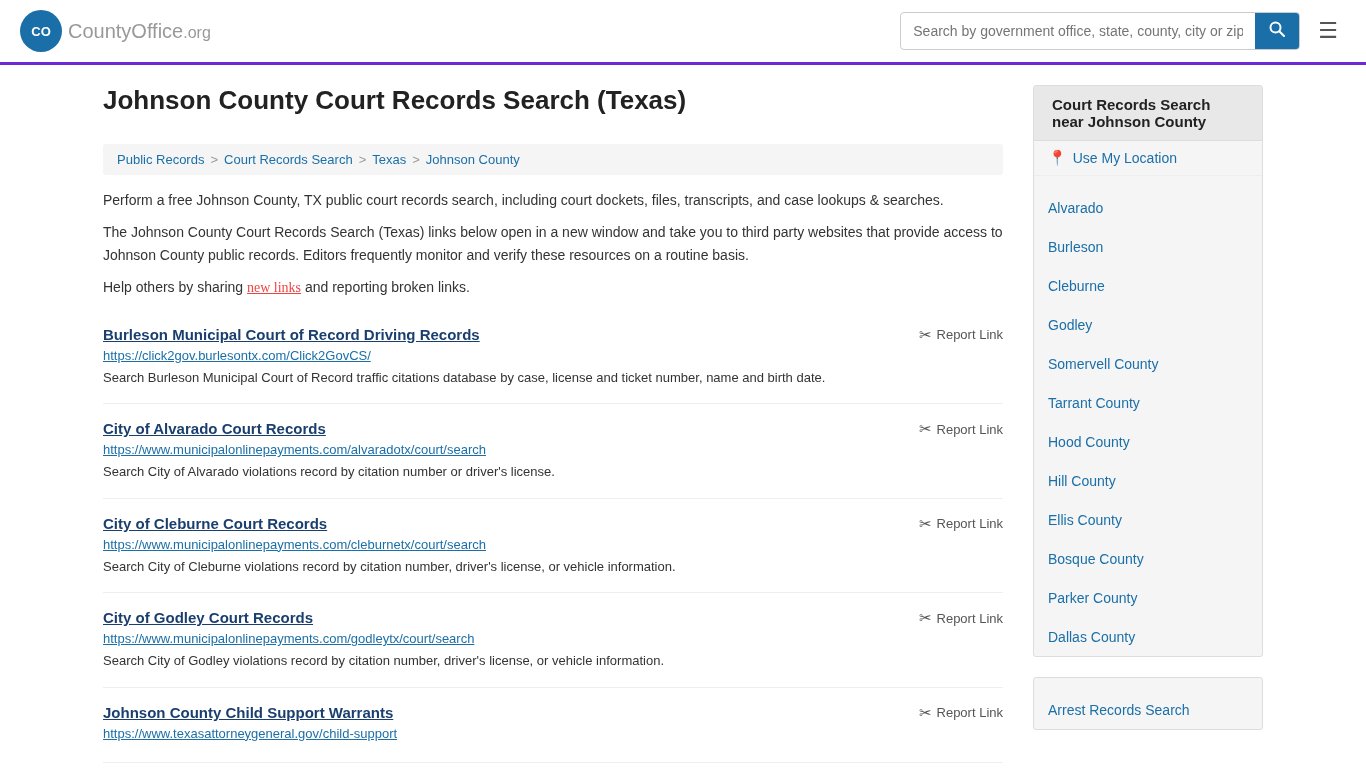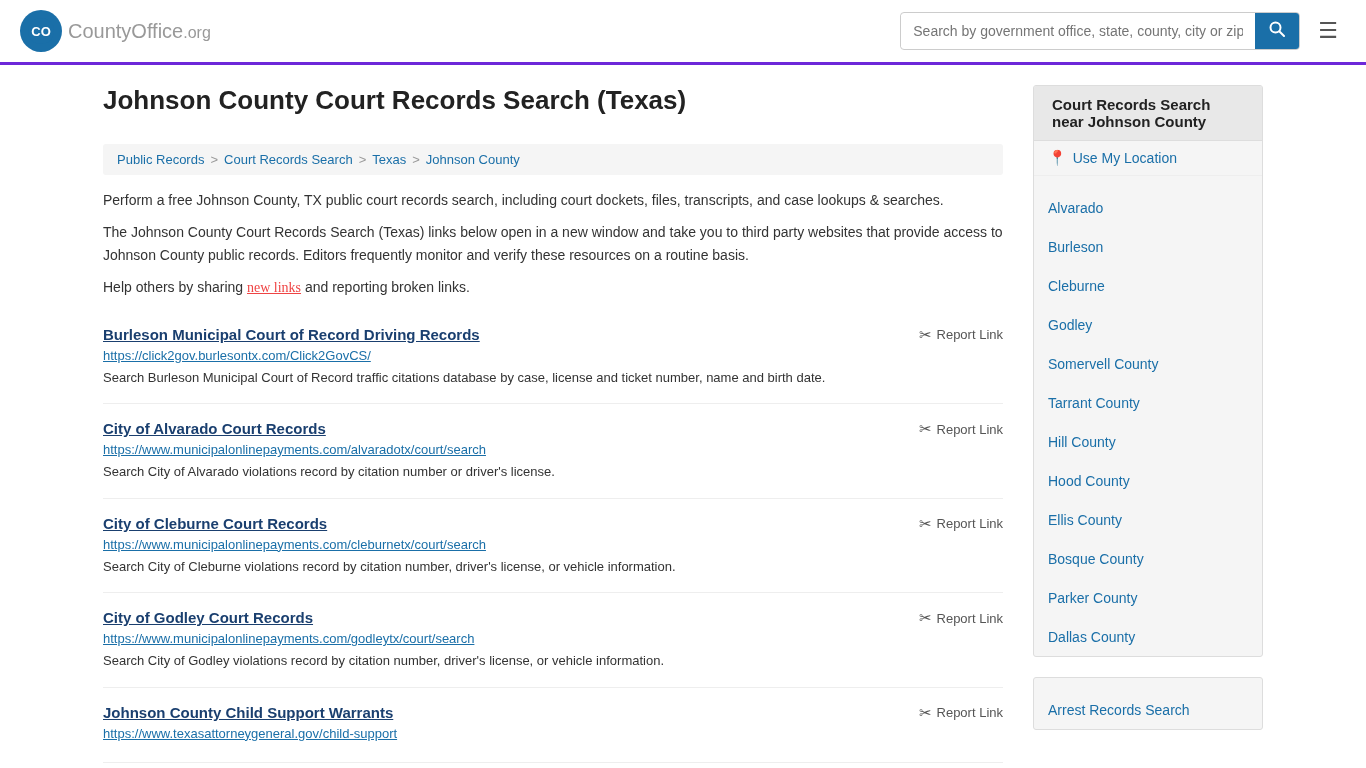--- a/index.html
+++ b/index.html
@@ -347,22 +347,22 @@
         <span class="pin-icon">📍</span>
         <a href="#">Use My Location</a>
       </div>
       <ul class="sidebar-list" id="nearby-list">
           <li><a href="#">Alvarado</a></li>
           <li><a href="#">Burleson</a></li>
           <li><a href="#">Cleburne</a></li>
           <li><a href="#">Godley</a></li>
           <li><a href="#">Somervell County</a></li>
           <li><a href="#">Tarrant County</a></li>
+          <li><a href="#">Hood County</a></li>
           <li><a href="#">Hill County</a></li>
-          <li><a href="#">Hood County</a></li>
           <li><a href="#">Ellis County</a></li>
           <li><a href="#">Bosque County</a></li>
           <li><a href="#">Parker County</a></li>
           <li><a href="#">Dallas County</a></li>
         </ul>
     </div>
     <div class="sidebar-section">
       <ul class="sidebar-list" id="public-records-list">
           <li><a href="#">Arrest Records Search</a></li>
         </ul>

